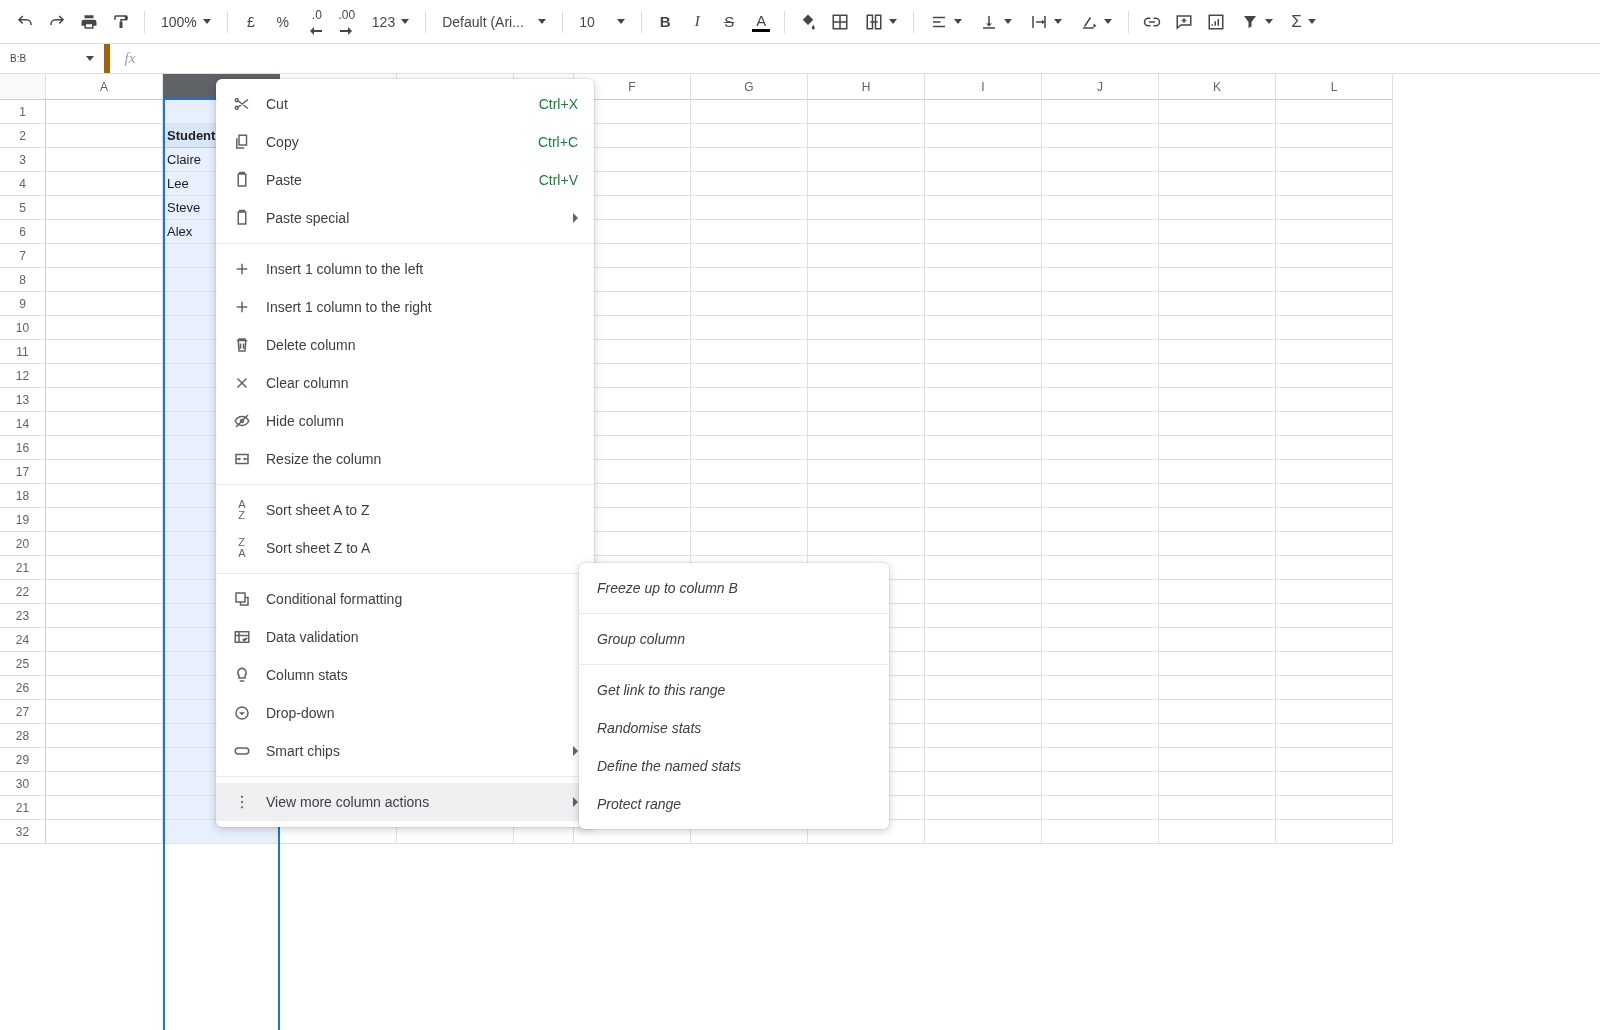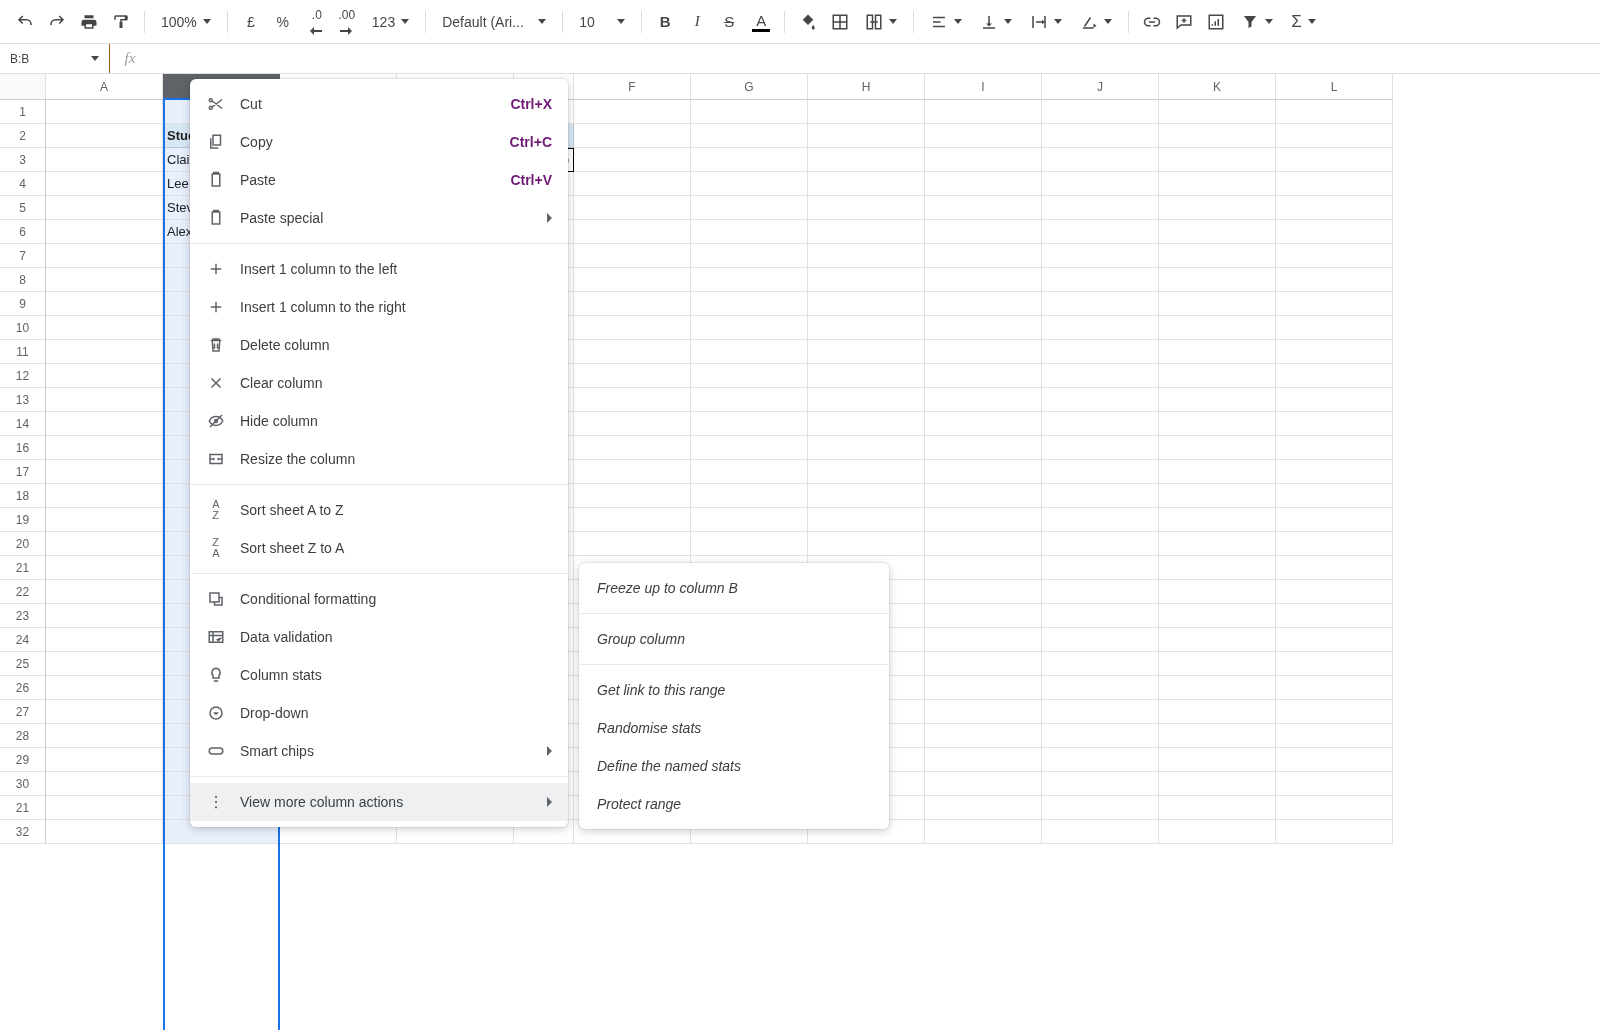--- a/index.html
+++ b/index.html
@@ -68,23 +68,23 @@
       height: 30px;
       border-bottom: 1px solid #e0e0e0;
     }
     .name-box {
       width: 110px;
       padding: 0 10px;
       height: 100%;
       display: flex;
       align-items: center;
       justify-content: space-between;
-      border-right: 1px solid #a16207;
+      border-right: 6px solid #a16207;
       color: #444;
-      font-size: 12px;
+      font-size: 10px;
     }
     .fx {
       width: 40px;
       text-align: center;
       font-style: italic;
       color: #9aa0a6;
       font-size: 15px;
       font-family: serif;
     }
     .formula-input {
@@ -195,21 +195,21 @@
       width: 6px;
       height: 6px;
       background: #1a73e8;
       border: 1px solid #fff;
       pointer-events: none;
     }
     
     .context-menu {
       position: absolute;
       top: 79px;
-      left: 190px;
+      left: 216px;
       width: 378px;
       background: #fff;
       box-shadow: 0 2px 10px rgba(0,0,0,.2), 0 0 0 1px rgba(0,0,0,.05);
       border-radius: 6px;
       padding: 6px 0;
       font-size: 14px;
       color: #3c4043;
     }
     .menu-item {
       display: flex;
@@ -222,21 +222,21 @@
     .menu-item.highlighted { background: #eef0f2; align-items: center; }
     .menu-icon {
       width: 20px;
       height: 20px;
       display: flex;
       align-items: center;
       justify-content: center;
       color: #5f6368;
     }
     .menu-label { flex: 1; }
-    .menu-shortcut { color: #701a75; font-size: 14px; font-weight: bold; }
+    .menu-shortcut { color: #15803d; font-size: 14px; }
     .menu-arrow {
       width: 0; height: 0;
       border-top: 5px solid transparent;
       border-bottom: 5px solid transparent;
       border-left: 5px solid #5f6368;
     }
     .menu-sep {
       height: 1px;
       background: #e8eaed;
       margin: 6px 0;

